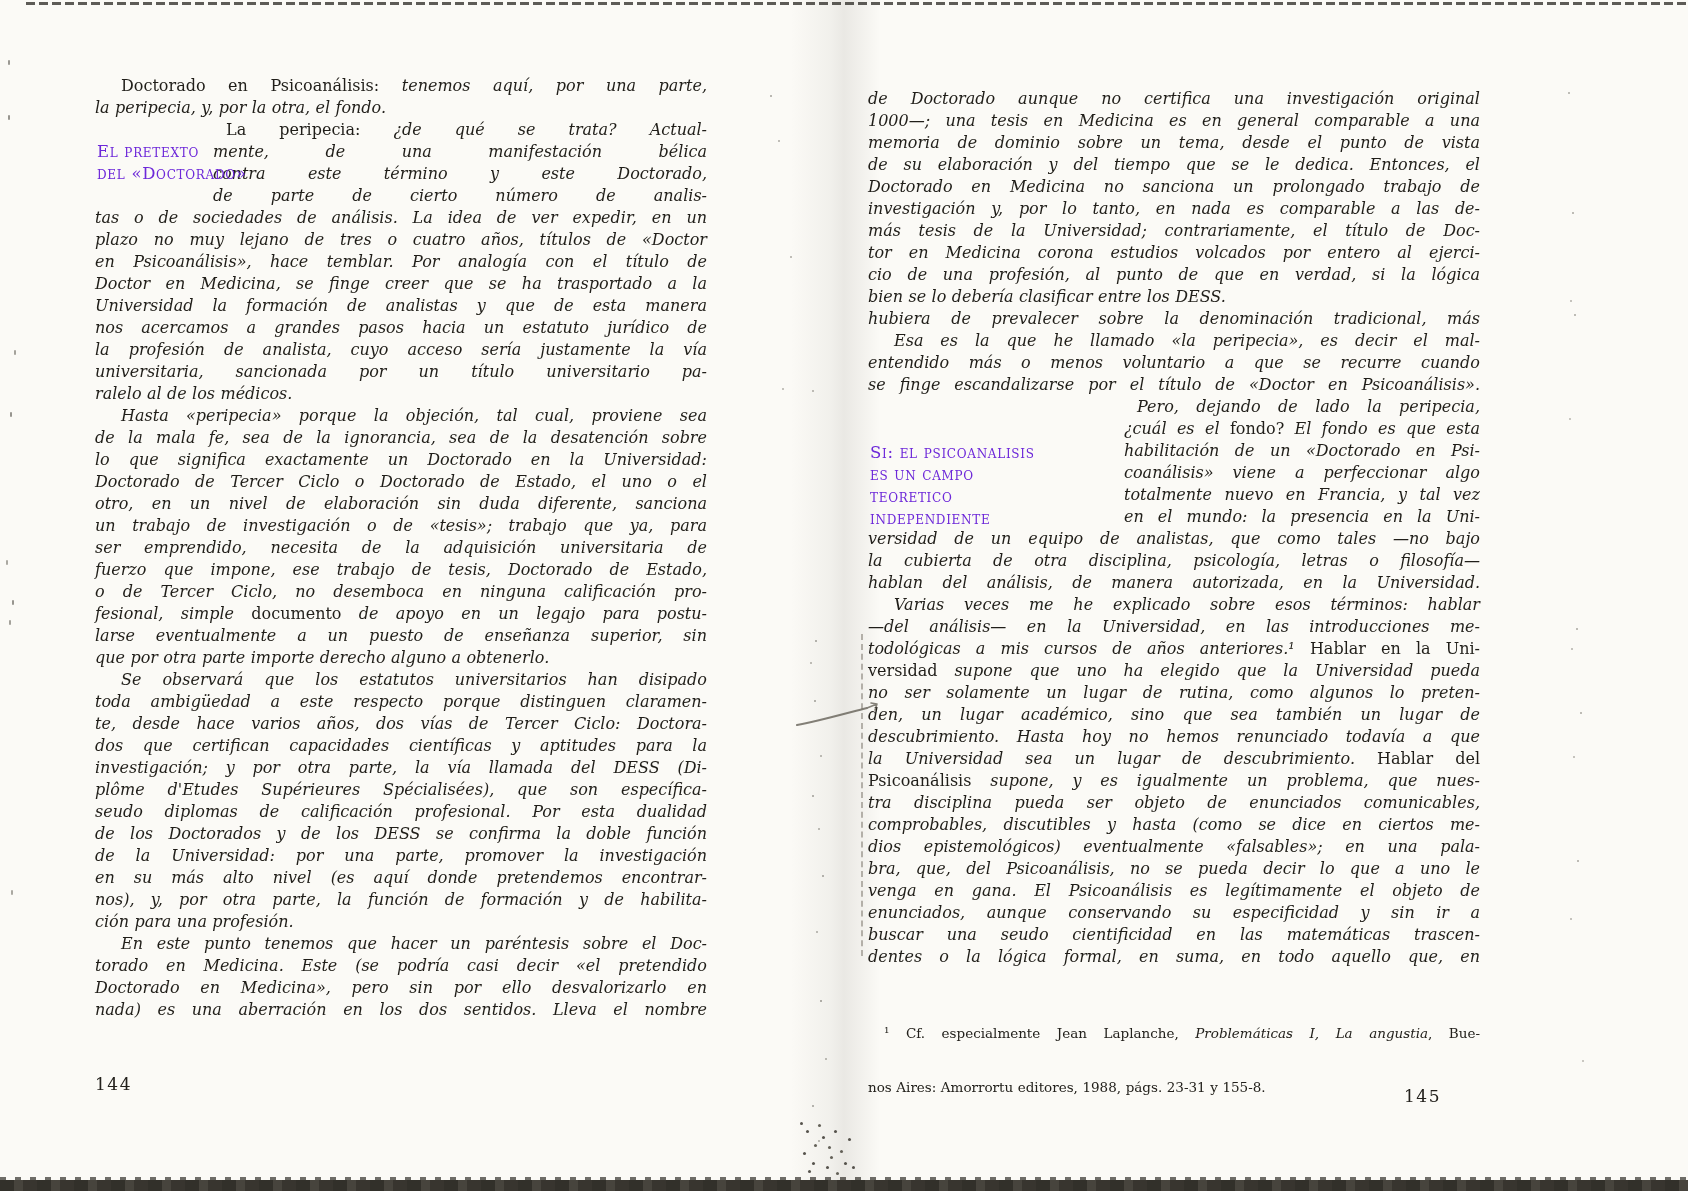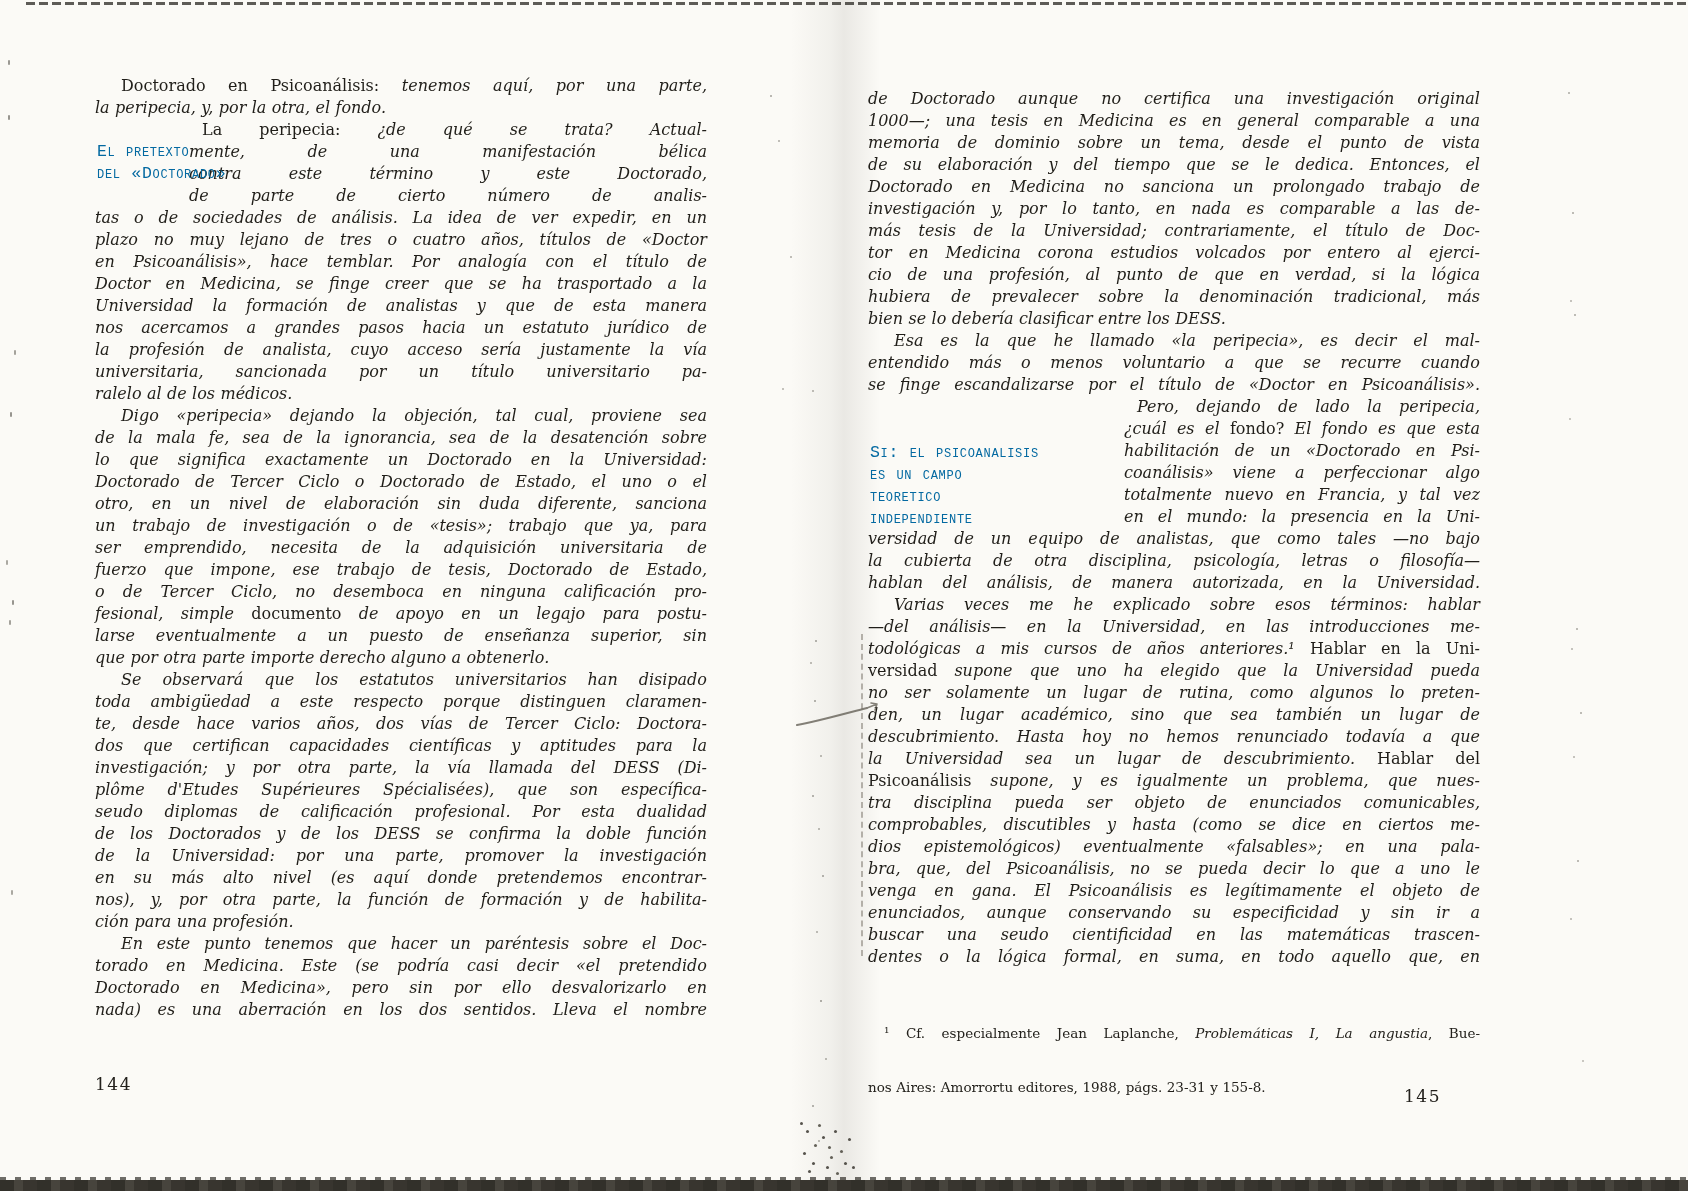--- a/index.html
+++ b/index.html
@@ -21,26 +21,26 @@
 
   
   .col{position:absolute; width:612px; color:#201e19; font-style:italic;
        font-size:16px; line-height:22px;}
   .col-left{left:95px; top:75px;}
   .col-right{left:868px; top:88px;}
   .line{height:22px; text-align:justify; text-align-last:justify; word-spacing:.02em; white-space:normal;}
   .line.last{text-align-last:left;}
   .line.indent{text-indent:26px;}
   .line.short.indent{text-indent:13px;}
-  .page-left .line.short{margin-left:94px;}
+  .page-left .line.short{margin-left:118px;}
   .page-right .line.short{margin-left:256px;}
   .alt{font-style:normal;}
 
   .margin-heading{position:absolute; left:2px; font-style:normal; font-variant:small-caps;
-    font-size:16.5px; line-height:22px; letter-spacing:.7px; color:#0369a1;font-family:Liberation Mono, monospace;}
+    font-size:16.5px; line-height:22px; letter-spacing:.7px; color:#6d28d9;}
   .mh-left{top:66px;}
   .mh-right{top:354px;}
   .mh-line{height:22px;}
 
   .footnote{margin-top:15px; font-style:normal; font-size:13.5px; color:#23211c;}
   .footnote .line{height:22px; line-height:22px;margin-top:32px;}
   .footnote .line.indent{text-indent:16px;}
   .footnote .alt{font-style:italic;}
 
   .pagenum{position:absolute; font-style:normal; font-size:17px; letter-spacing:1.5px; color:#23211c;}
@@ -98,21 +98,21 @@
           <div class="line">plazo no muy lejano de tres o cuatro años, títulos de «Doctor</div>
           <div class="line">en Psicoanálisis», hace temblar. Por analogía con el título de</div>
           <div class="line">Doctor en Medicina, se finge creer que se ha trasportado a la</div>
           <div class="line">Universidad la formación de analistas y que de esta manera</div>
           <div class="line">nos acercamos a grandes pasos hacia un estatuto jurídico de</div>
           <div class="line">la profesión de analista, cuyo acceso sería justamente la vía</div>
           <div class="line">universitaria, sancionada por un título universitario pa-</div>
           <div class="line last">ralelo al de los médicos.</div>
         </div>
         <div class="para">
-          <div class="line indent">Digo «peripecia» dejando la objeción, tal cual, proviene sea</div>
+          <div class="line indent">Hasta «peripecia» porque la objeción, tal cual, proviene sea</div>
           <div class="line">de la mala fe, sea de la ignorancia, sea de la desatención sobre</div>
           <div class="line">lo que significa exactamente un Doctorado en la Universidad:</div>
           <div class="line">Doctorado de Tercer Ciclo o Doctorado de Estado, el uno o el</div>
           <div class="line">otro, en un nivel de elaboración sin duda diferente, sanciona</div>
           <div class="line">un trabajo de investigación o de «tesis»; trabajo que ya, para</div>
           <div class="line">ser emprendido, necesita de la adquisición universitaria de</div>
           <div class="line">fuerzo que impone, ese trabajo de tesis, Doctorado de Estado,</div>
           <div class="line">o de Tercer Ciclo, no desemboca en ninguna calificación pro-</div>
           <div class="line">fesional, simple <span class="alt">documento</span> de apoyo en un legajo para postu-</div>
           <div class="line">larse eventualmente a un puesto de enseñanza superior, sin</div>
@@ -153,22 +153,22 @@
     <div class="para">
           <div class="line">de Doctorado aunque no certifica una investigación original</div>
           <div class="line">1000—; una tesis en Medicina es en general comparable a una</div>
           <div class="line">memoria de dominio sobre un tema, desde el punto de vista</div>
           <div class="line">de su elaboración y del tiempo que se le dedica. Entonces, el</div>
           <div class="line">Doctorado en Medicina no sanciona un prolongado trabajo de</div>
           <div class="line">investigación y, por lo tanto, en nada es comparable a las de-</div>
           <div class="line">más tesis de la Universidad; contrariamente, el título de Doc-</div>
           <div class="line">tor en Medicina corona estudios volcados por entero al ejerci-</div>
           <div class="line">cio de una profesión, al punto de que en verdad, si la lógica</div>
+          <div class="line last">bien se lo debería clasificar entre los DESS.</div>
           <div class="line">hubiera de prevalecer sobre la denominación tradicional, más</div>
-          <div class="line last">bien se lo debería clasificar entre los DESS.</div>
         </div>
         <div class="para">
           <div class="line indent">Esa es la que he llamado «la peripecia», es decir el mal-</div>
           <div class="line">entendido más o menos voluntario a que se recurre cuando</div>
           <div class="line">se finge escandalizarse por el título de «Doctor en Psicoanálisis».</div>
         </div>
         <div class="para">
           <div class="line short indent">Pero, dejando de lado la peripecia,</div>
           <div class="line short">¿cuál es el <span class="alt">fondo?</span> El fondo es que esta</div>
           <div class="line short">habilitación de un «Doctorado en Psi-</div>

